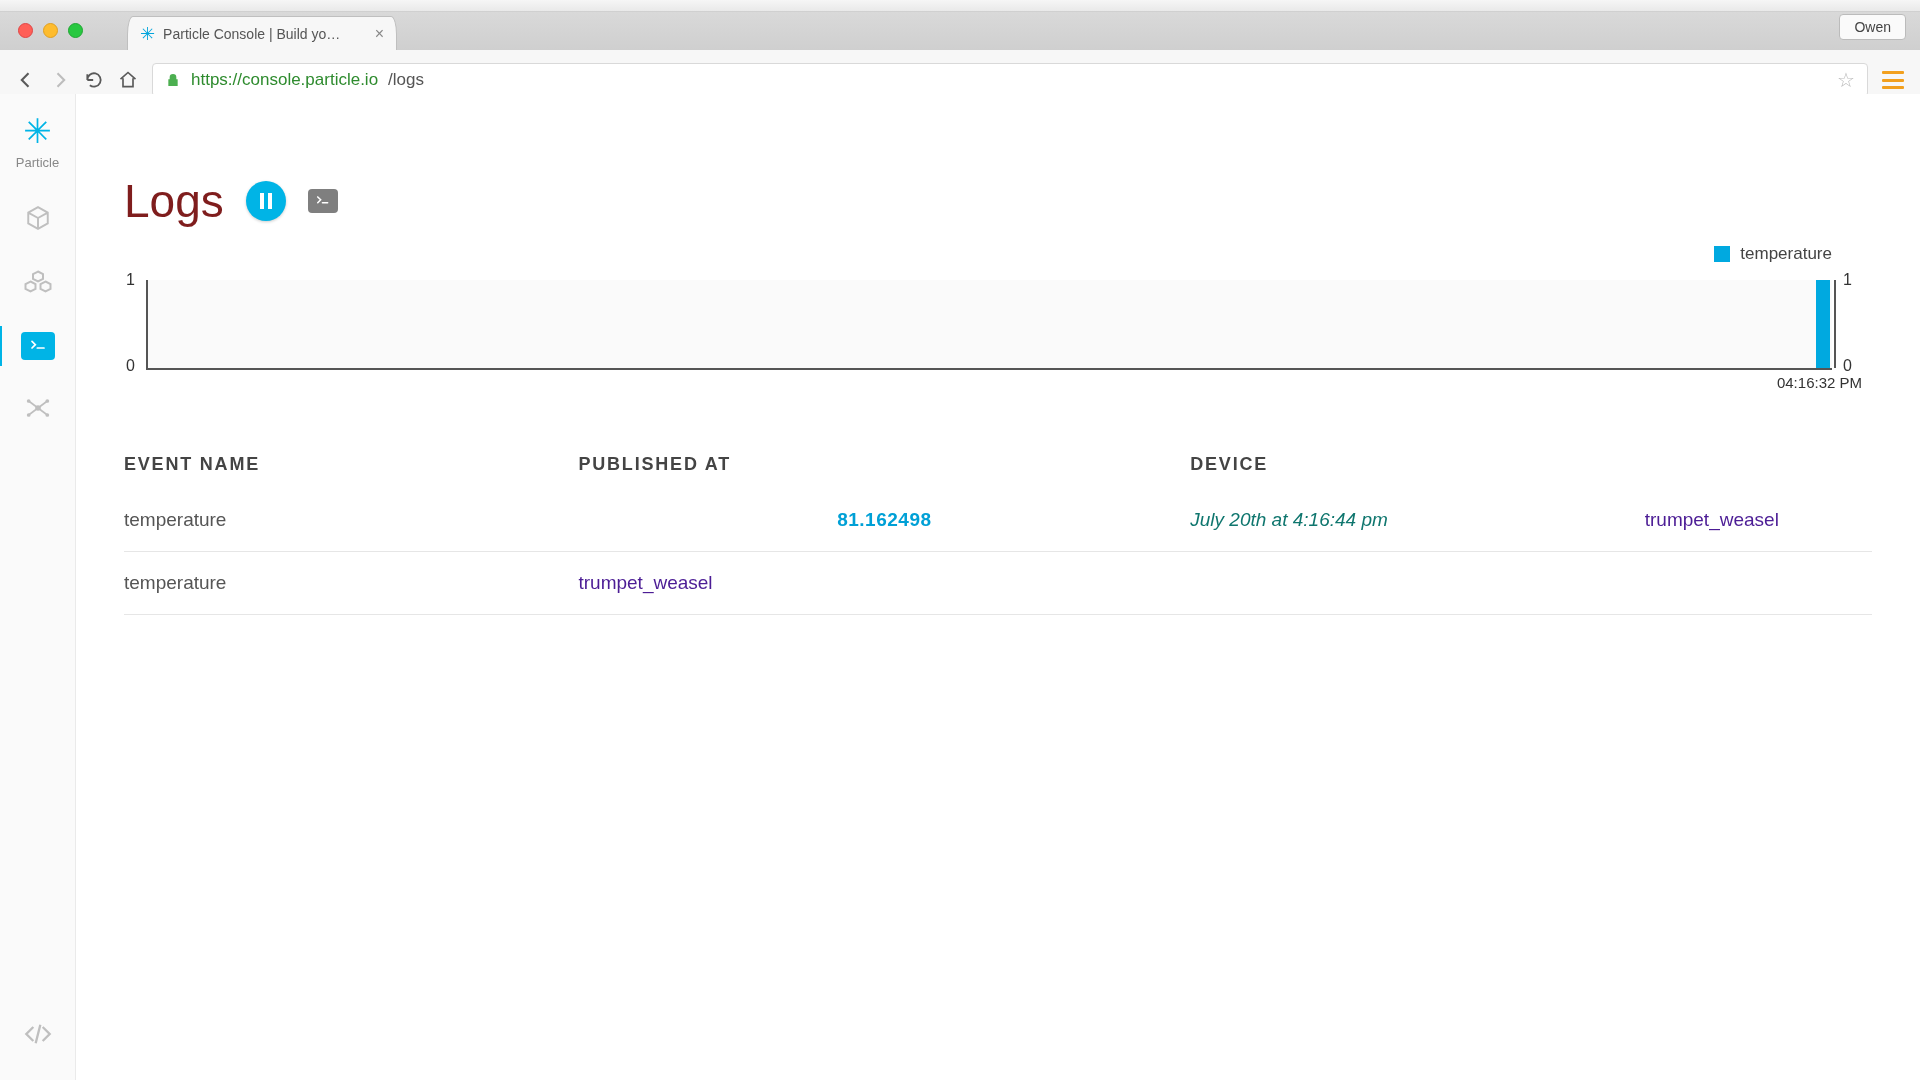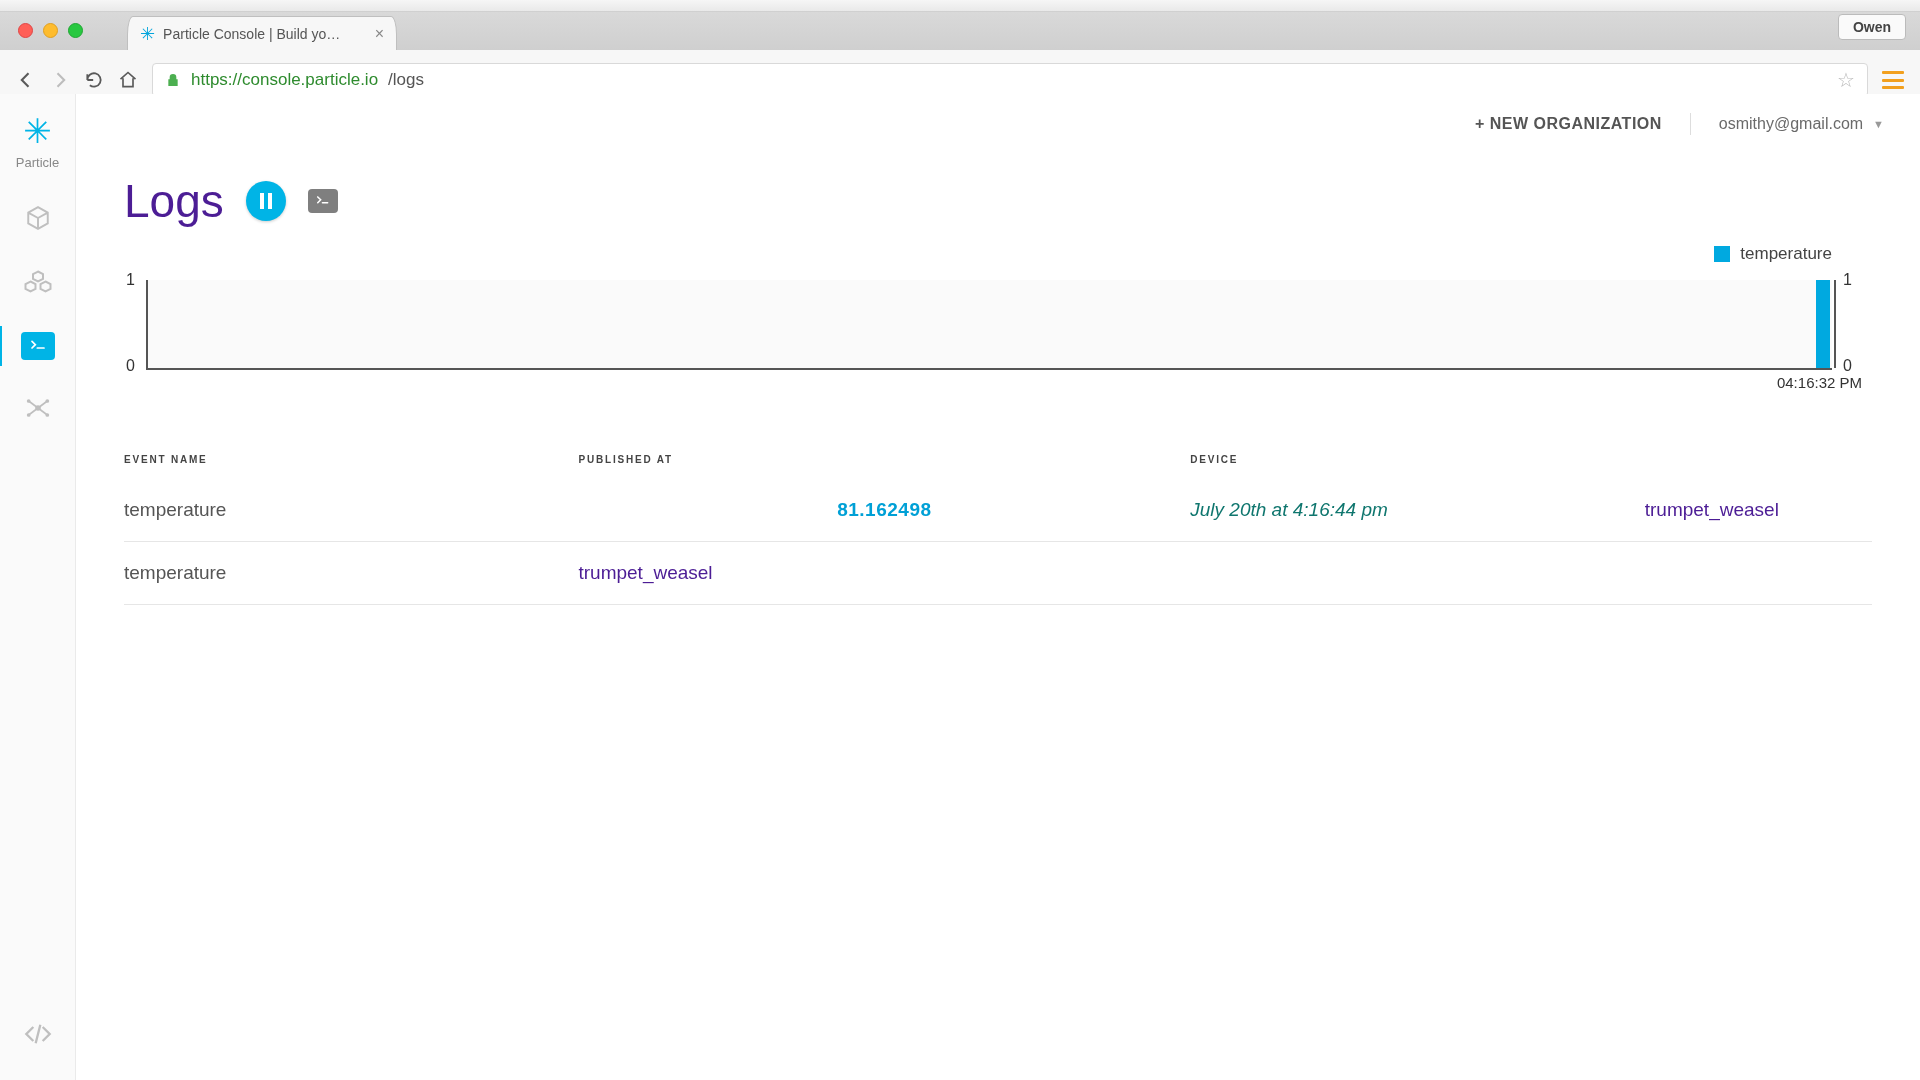--- a/index.html
+++ b/index.html
@@ -28,21 +28,21 @@
     margin-left: 30px;
     height: 34px; min-width: 270px; max-width: 280px;
     background: #f7f7f7; border: 1px solid #bfbfbf; border-bottom: none;
     border-top-left-radius: 6px 18px; border-top-right-radius: 6px 18px;
     display: flex; align-items: center; padding: 0 12px; font-size: 14px; color: #555;
     gap: 8px; position: relative;
   }
   .tab .favicon { color: #00a4dc; font-size: 18px; line-height: 1; }
   .tab .ttitle { flex: 1; white-space: nowrap; overflow: hidden; text-overflow: clip; }
   .tab .tclose { color: #888; font-size: 16px; cursor: pointer; }
-  .tabstrip-right { margin-left: auto; padding: 0 14px 10px 0; font-weight: bold; }
+  .tabstrip-right { margin-left: auto; padding: 0 14px 10px 0; }
   .profile-chip {
     background: #fafafa; border: 1px solid #bbb; border-radius: 4px;
     padding: 4px 14px; font-size: 14px; color: #444;
   }
 
   .chrome-toolbar {
     position: absolute; top: 50px; left: 0; right: 0; height: 61px;
     background: #f7f7f7; border-bottom: 1px solid #d9d9d9;
     display: flex; align-items: center; gap: 14px; padding: 0 16px;
   }
@@ -87,21 +87,21 @@
     padding: 0 36px; gap: 28px; color: #6a6a6a; font-size: 16px;
   }
   .new-org { font-weight: 700; letter-spacing: .5px; color:#555; cursor:pointer; }
   .vdiv { width:1px; height:22px; background:#ddd; }
   .acct { display:flex; align-items:center; gap:10px; cursor:pointer; }
   .caret-down { font-size: 11px; color:#999; }
 
   
   .main { position: absolute; top: 60px; left: 76px; right: 0; bottom: 0; padding: 20px 48px 0 48px; }
   .title-row { display:flex; align-items:center; gap:22px; }
-  .page-title { font-size: 46px; font-weight: 300; color:#4c1d95;text-align:right; }
+  .page-title { font-size: 46px; font-weight: 300; color:#7f1d1d;text-align:right; }
   .pause-btn {
     width: 40px; height: 40px; border-radius: 50%; background:#00b4e6; color:#fff;
     display:flex; align-items:center; justify-content:center; cursor:pointer;
     box-shadow: 0 1px 3px rgba(0,0,0,.2);
   }
   .pause-btn svg { width:14px; height:16px; }
   .term-btn {
     width: 30px; height: 24px; border-radius:4px; background:#7f7f7f; color:#fff;
     display:flex; align-items:center; justify-content:center; cursor:pointer; font-size:13px; font-weight:700;
   }
@@ -118,21 +118,21 @@
   .ytick.top { top:0; } .ytick.bot { top:100%; transform: translateY(-60%); }
   .rightaxis { position:absolute; right:-4px; top:0; bottom:0; border-right:2px solid #555; }
   .rytick { position:absolute; right:-20px; font-size:16px; color:#333; transform: translateY(-50%); }
   .rytick.top { top:0; } .rytick.bot { top:100%; transform: translateY(-60%); }
   .xtick { position:absolute; right:-30px; top:100%; margin-top:6px; font-size:15px; color:#333; }
   .bar { position:absolute; background:#00a9e0; }
 
   
   .log-table { margin-top: 40px; }
   .thead, .trow { display:grid; grid-template-columns: 26% 35% 26% 13%; align-items:center; }
-  .thead { font-size:10px; font-weight:700; letter-spacing:1.8px; color:#444; padding: 14px 0; }
+  .thead { font-size:18px; font-weight:700; letter-spacing:1.8px; color:#444; padding: 14px 0; }
   .trow { padding: 20px 0; border-bottom: 1px solid #e6e6e6; font-size: 19px; }
   .cell-event { color:#555; }
   .cell-data { color:#00a0d6; font-weight:700; letter-spacing:.5px;text-align:center; }
   .cell-pub  { color:#0f766e; font-style: italic; }
   .cell-dev  { color:#4c1d95; }
 
   svg { display:block; }
 </style>
 </head>
 <body>
@@ -236,28 +236,20 @@
           </g>
         </svg>
     </div>
     <div class="sb-item sb-bottom">
       <svg viewBox="0 0 24 24" width="28" height="28">
           <path d="M8 6l-6 6 6 6M16 6l6 6-6 6M14 4l-4 16" fill="none" stroke="currentColor" stroke-width="2"></path>
         </svg>
     </div>
   </nav>
 
-  <div class="topbar">
-    <span class="new-org">+ NEW ORGANIZATION</span>
-    <span class="vdiv"></span>
-    <div class="acct">
-      <span>osmithy@gmail.com</span>
-      <span class="caret-down">▼</span>
-    </div>
-  </div>
 
   <main class="main">
     <div class="title-row">
       <h1 class="page-title">Logs</h1>
       <div class="pause-btn">
         <svg viewBox="0 0 14 16">
             <rect x="1" y="0" width="4" height="16" fill="#fff"></rect>
             <rect x="9" y="0" width="4" height="16" fill="#fff"></rect>
           </svg>
       </div>

